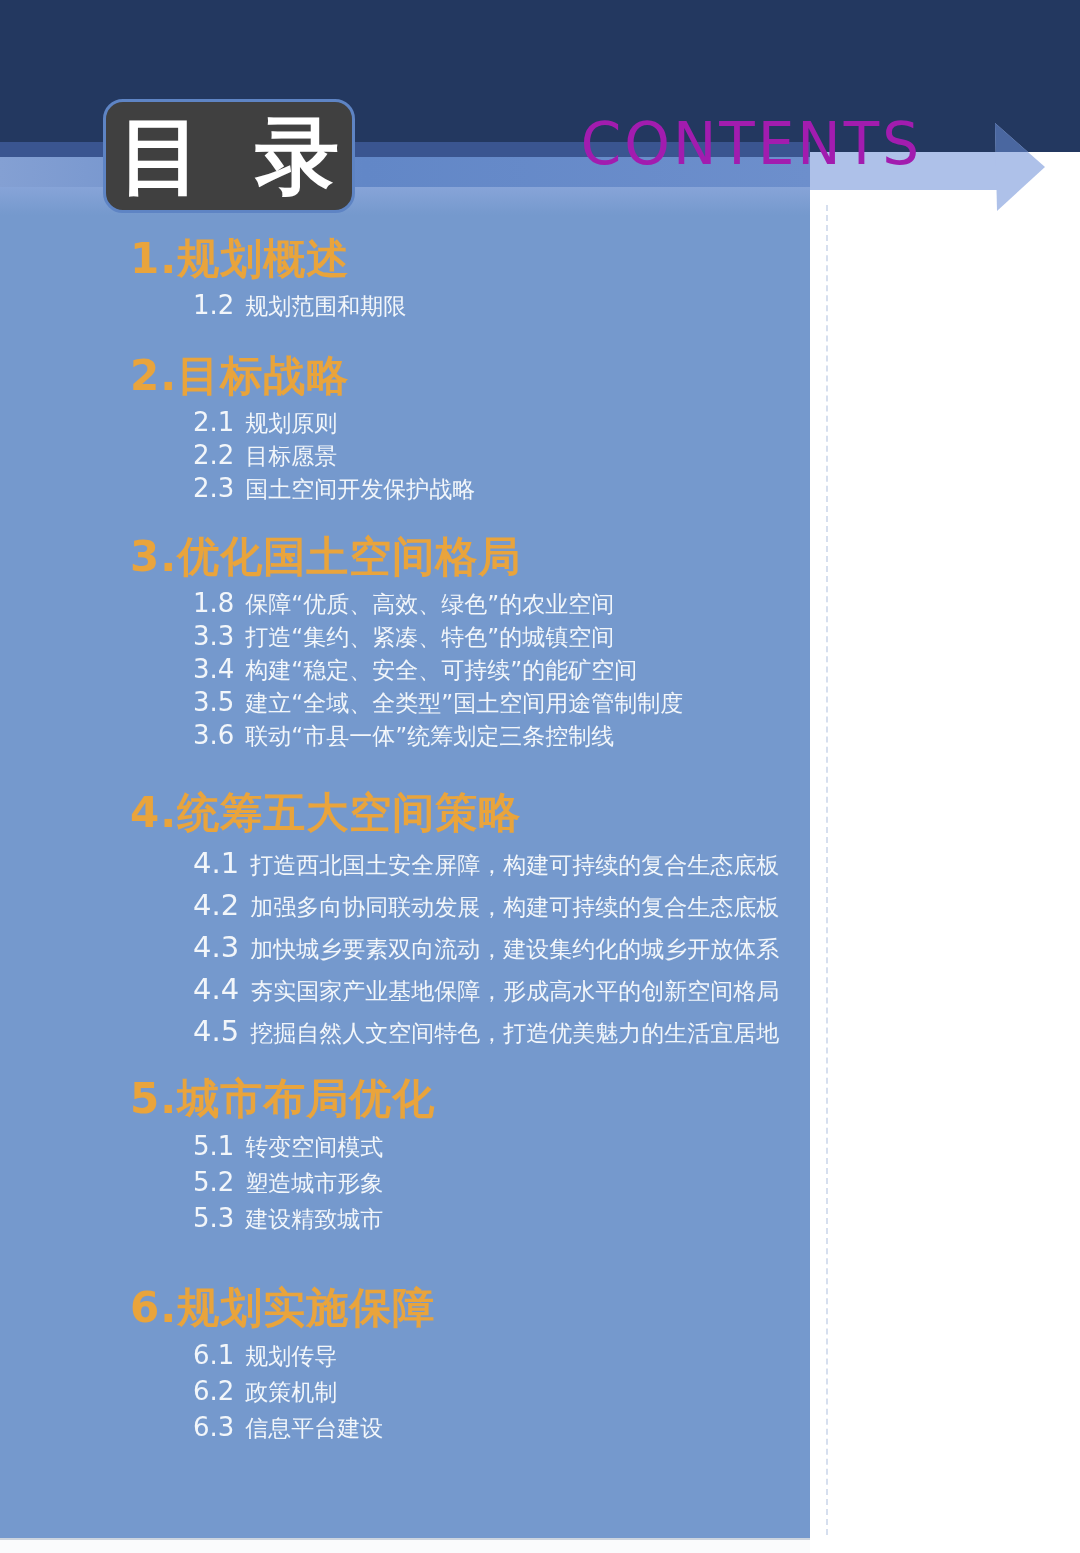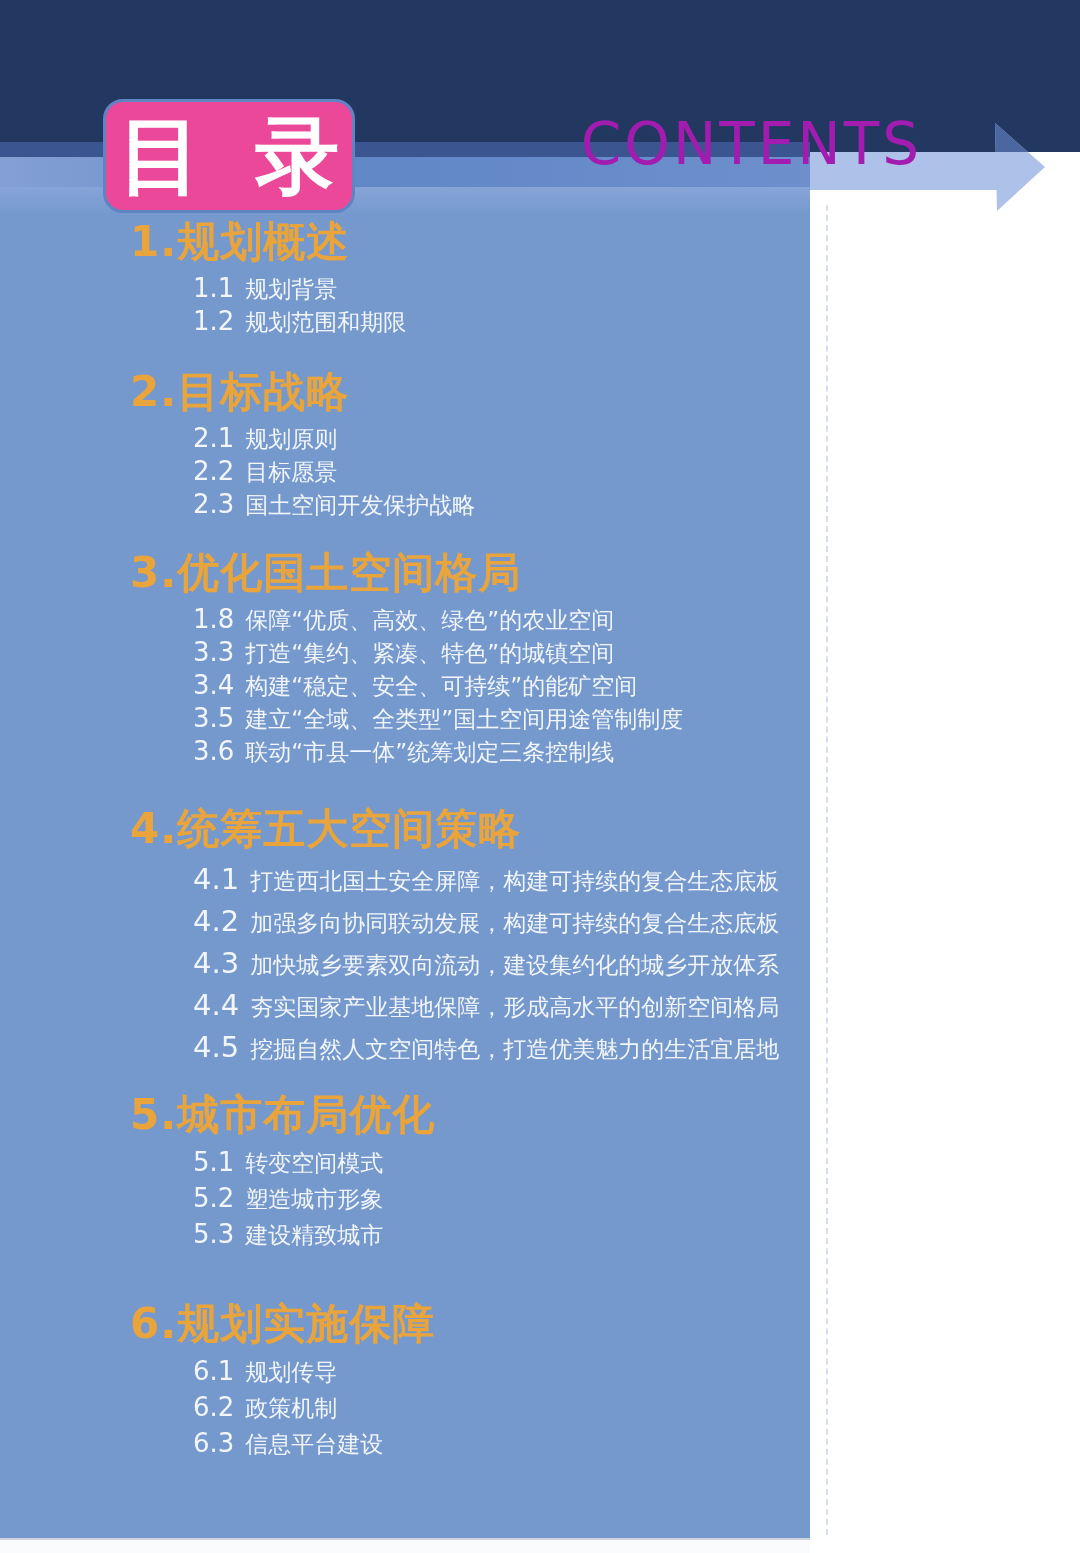--- a/index.html
+++ b/index.html
@@ -34,31 +34,31 @@
 
   
   .contents-label{
     position:absolute;left:0;top:112px;width:922px;text-align:right;
     font-size:58px;line-height:64px;color:#a21caf;letter-spacing:3px;font-weight:400;
   }
 
   
   .title-box{
     position:absolute;left:103px;top:99px;width:252px;height:114px;box-sizing:border-box;
-    background:#ec4899;border:3px solid #5e84c4;border-radius:20px;
+    background:#404040;border:3px solid #5e84c4;border-radius:20px;
     display:flex;align-items:center;justify-content:center;
   }
   .title-box .title-text{
     font-size:84px;font-weight:900;color:#ffffff;line-height:1;
     letter-spacing:0.14em;text-indent:0.14em;white-space:nowrap;
   }
 
   
   .toc{position:absolute;left:0;top:218px;width:810px;}
-  .toc-section{padding-left:130px;}
+  .toc-section{padding-left:130px;margin-top:17px;}
   .toc-section.s2{margin-top:30px;}
   .toc-section.s3{margin-top:28px;}
   .toc-section.s4{margin-top:37px;}
   .toc-section.s5{margin-top:22px;}
   .toc-section.s6{margin-top:47px;}
   .toc-heading{
     font-size:42px;font-weight:800;color:#e9a43c;line-height:48px;letter-spacing:1px;
     white-space:nowrap;
   }
   .toc-items{margin-top:6px;}
@@ -96,21 +96,20 @@
   <div class="contents-label">CONTENTS</div>
 
   <div class="title-box">
     <span class="title-text">目 录</span>
   </div>
 
   <div class="toc">
       <div class="toc-section s1">
         <div class="toc-heading">1.规划概述</div>
         <div class="toc-items">
-          <div class="toc-item"><span class="num">1.1</span><span class="txt">规划背景</span></div>
           <div class="toc-item"><span class="num">1.2</span><span class="txt">规划范围和期限</span></div>
         </div>
       </div>
       <div class="toc-section s2">
         <div class="toc-heading">2.目标战略</div>
         <div class="toc-items">
           <div class="toc-item"><span class="num">2.1</span><span class="txt">规划原则</span></div>
           <div class="toc-item"><span class="num">2.2</span><span class="txt">目标愿景</span></div>
           <div class="toc-item"><span class="num">2.3</span><span class="txt">国土空间开发保护战略</span></div>
         </div>

